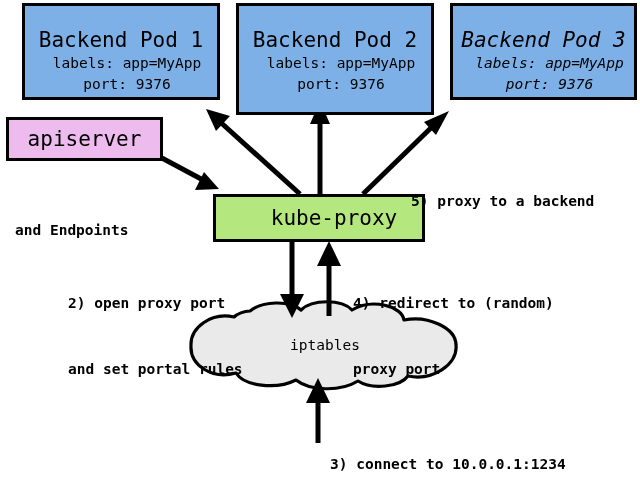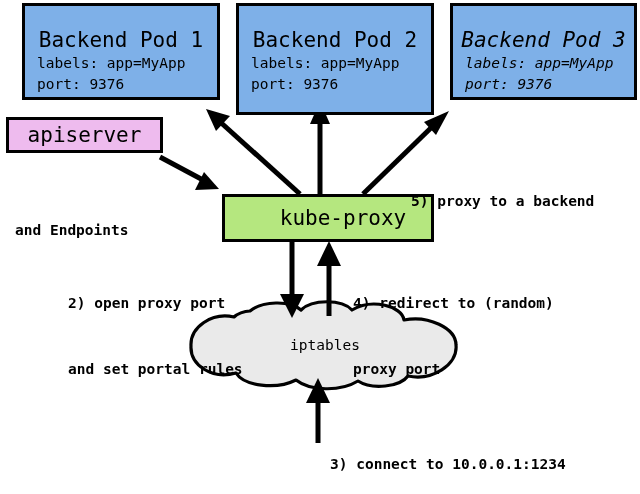--- a/index.html
+++ b/index.html
@@ -45,20 +45,21 @@
     color: #000;
     white-space: nowrap;
     margin-top: 3px;
   }
   .pod-line {
     font-size: 14.5px;
     line-height: 21px;
     color: #000;
     padding-left: 12px;
     white-space: nowrap;
+    text-align: center;
   }
   .apiserver-box {
     background: #EEBBEE;
     align-items: center;
     justify-content: center;
   }
   .apiserver-label {
     font-size: 21px;
     color: #000;
   }
@@ -166,25 +167,25 @@
     <div class="pod-line">labels: app=MyApp</div>
     <div class="pod-line">port: 9376</div>
   </div>
 
   <div class="node-box pod-box" style="left:450px; top:3px; width:187px; height:97px;font-style:italic;">
     <div class="pod-title">Backend Pod 3</div>
     <div class="pod-line">labels: app=MyApp</div>
     <div class="pod-line">port: 9376</div>
   </div>
 
-  <div class="node-box apiserver-box" style="left:6px; top:117px; width:157px; height:36px;">
+  <div class="node-box apiserver-box" style="left:6px; top:117px; width:157px; height:44px;">
     <div class="apiserver-label">apiserver</div>
   </div>
 
-  <div class="node-box kubeproxy-box" style="left:222px; top:194px; width:212px; height:48px;padding-left:30px;">
+  <div class="node-box kubeproxy-box" style="left:213px; top:194px; width:212px; height:48px;padding-left:30px;">
     <div class="kubeproxy-label">kube-proxy</div>
   </div>
 
   <div class="cloud-label">iptables</div>
 
 
   <div class="step-label" style="left:15px; top:175px;">
     <div>and Endpoints</div>
   </div>
 

